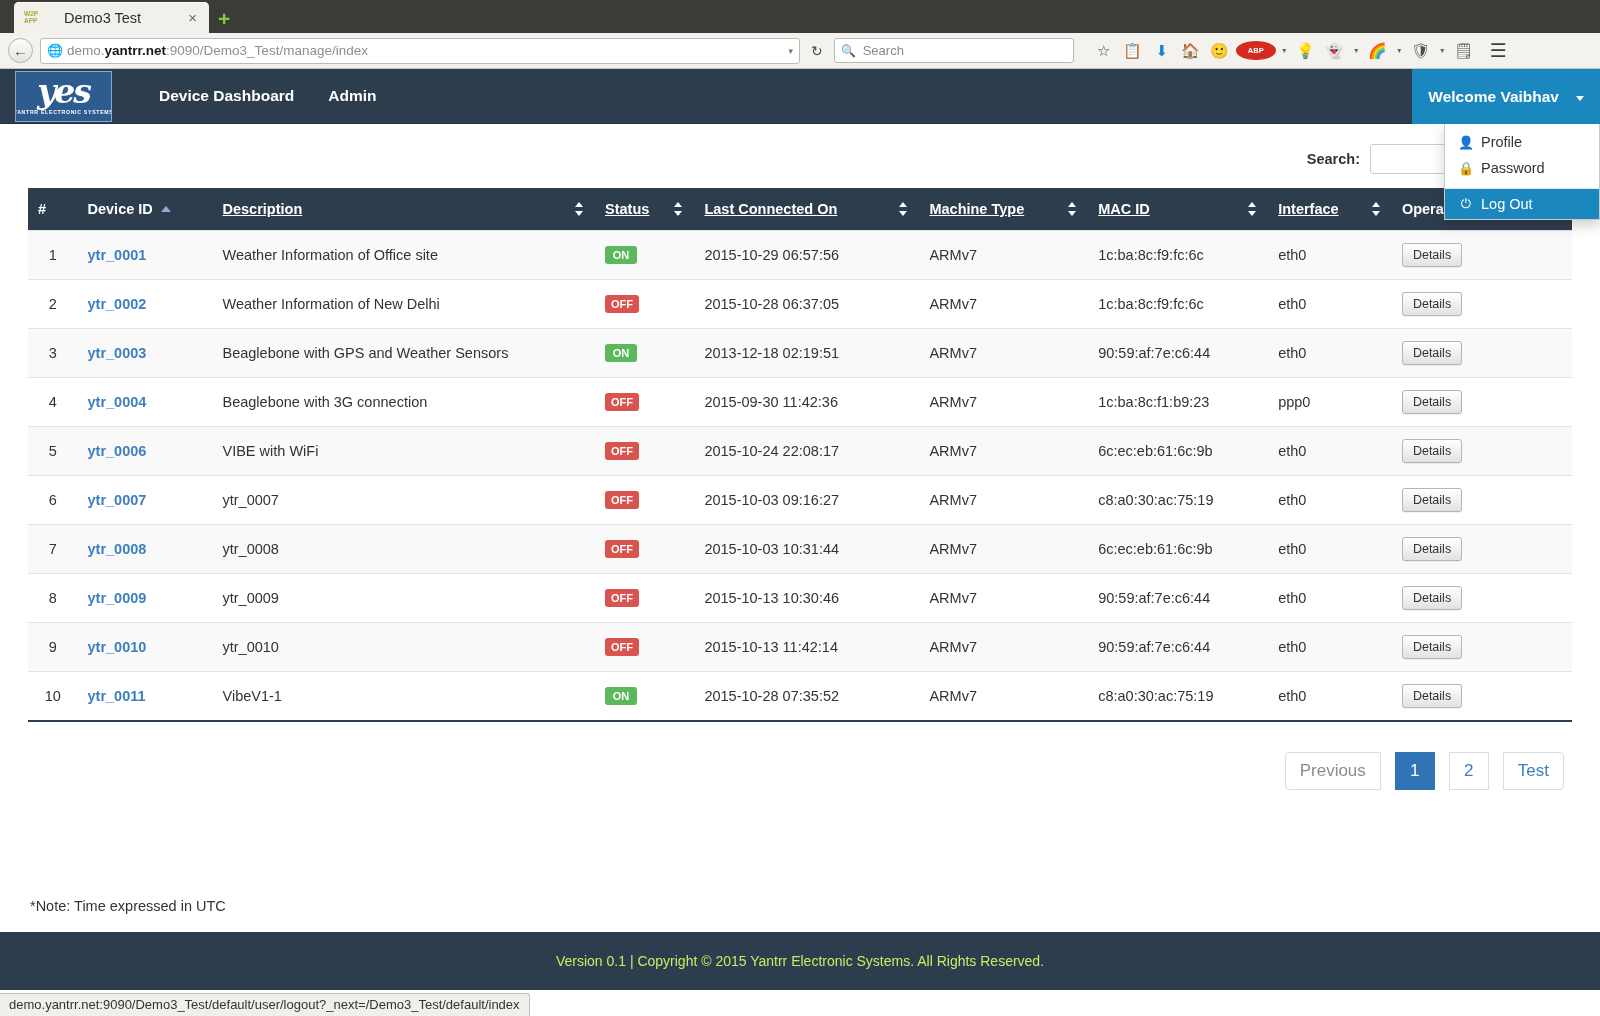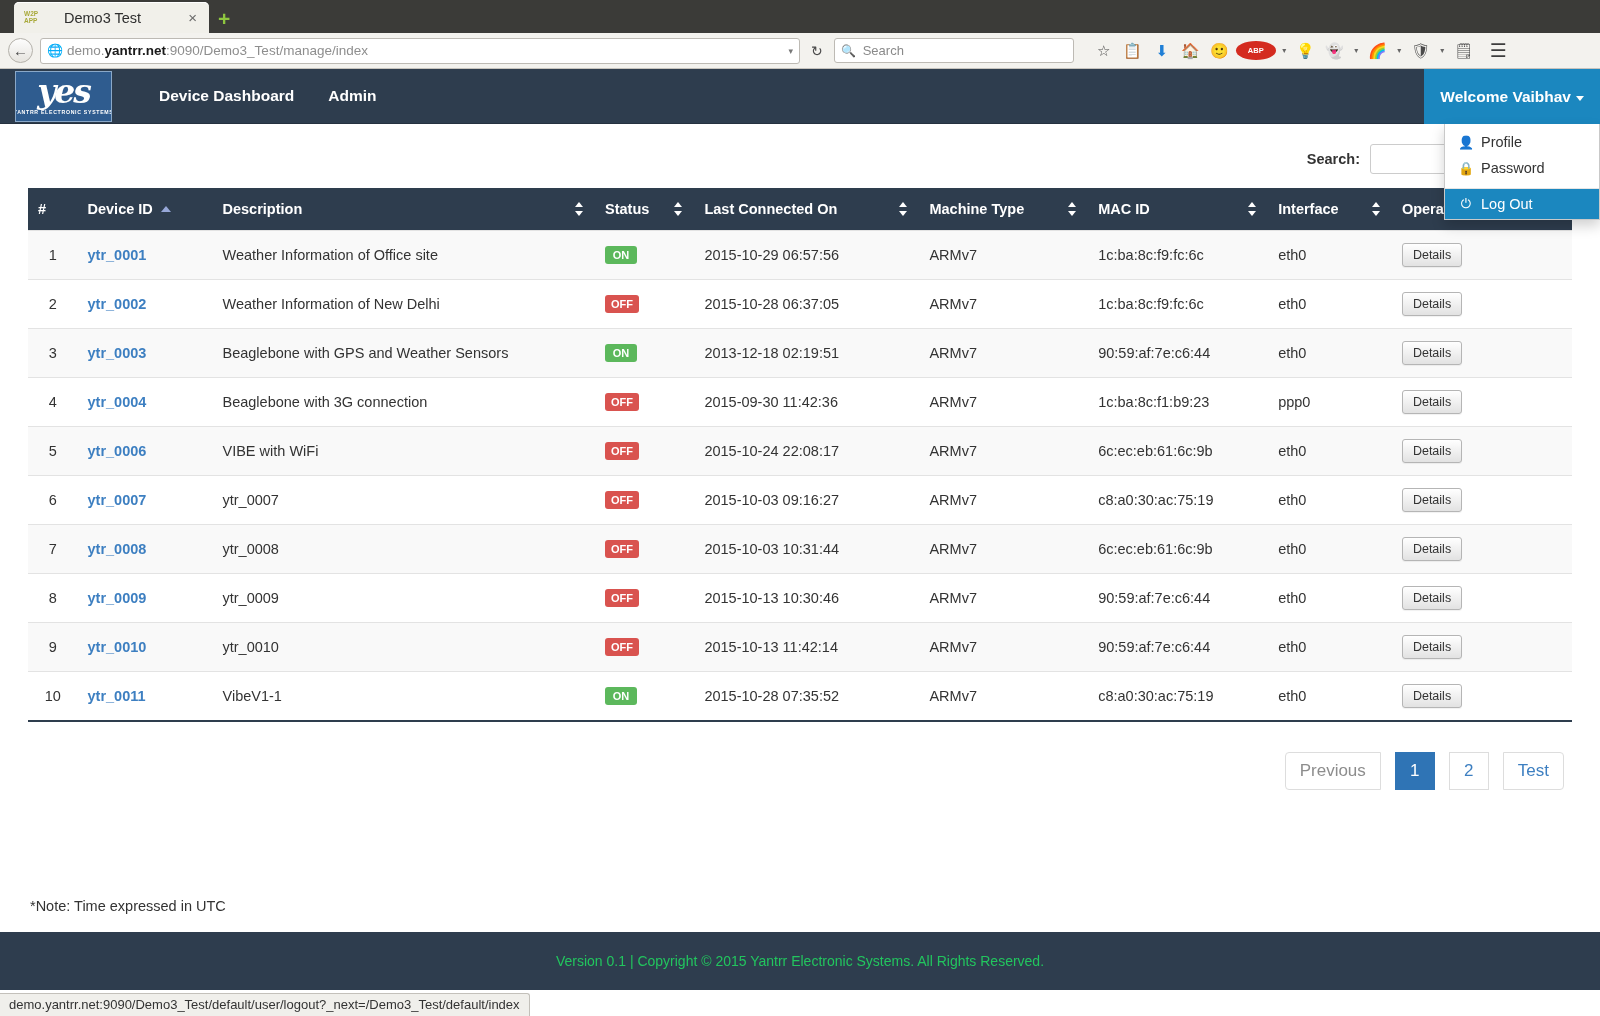--- a/index.html
+++ b/index.html
@@ -105,21 +105,21 @@
   .nav-links { display: flex; align-items: center; margin-left: 30px; gap: 0; }
   .nav-link {
     color: #ffffff; font-size: 15.5px; font-weight: bold;
     padding: 18px 17px; text-decoration: none; white-space: nowrap;
   }
 
   .welcome-btn {
     position: absolute; right: 0; top: 0;
     height: 55px; min-width: 155px;
     background: #1b87bf; color: #ffffff;
-    display: flex; align-items: center; justify-content: center; gap: 5px;
+    display: flex; align-items: center; justify-content: center; gap: 17px;
     font-size: 15.5px; font-weight: bold;
     padding: 0 16px;
   }
   .caret-down {
     width: 0; height: 0; border-left: 4.5px solid transparent;
     border-right: 4.5px solid transparent; border-top: 5px solid #ffffff;
     margin-top: 3px;
   }
 
   .user-dropdown {
@@ -182,21 +182,21 @@
     content: ""; position: absolute; left: 0;
     border-left: 4.5px solid transparent; border-right: 4.5px solid transparent;
   }
   .sort-both::before { top: 0px; border-bottom: 5px solid #ffffff; }
   .sort-both::after { bottom: 0px; border-top: 5px solid #ffffff; }
   .sort-asc {
     display: inline-block; width: 0; height: 0; margin-left: 8px;
     border-left: 5px solid transparent; border-right: 5px solid transparent;
     border-bottom: 6px solid #97a8d8; vertical-align: 2px;
   }
-  .th-inner { display: flex; align-items: center; }
+  .th-inner { display: flex; align-items: center; text-decoration: underline; }
   .th-spacer { flex: 1; min-width: 8px; }
 
   table.devices tbody td {
     padding: 12px 10px; font-size: 14.5px; color: #333333;
     border-top: 1px solid #e3e3e3; vertical-align: middle;
   }
   table.devices tbody tr:nth-child(odd) { background: #f9f9f9; }
   table.devices tbody tr:nth-child(even) { background: #ffffff; }
   td.num { text-align: center; color: #333; padding-left: 14px; }
   td.devid a { color: #3d7fc1; font-weight: bold; text-decoration: none; }
@@ -235,21 +235,21 @@
   .note {
     margin-top: 108px; margin-left: 2px;
     font-size: 14.5px; color: #333333;
   }
 
   
   .app-footer {
     position: absolute; left: 0; right: 0; bottom: 26px;
     height: 58px; background: #2e3d4e;
     display: flex; align-items: center; justify-content: center;
-    color: #22c55e; font-size: 14px;
+    color: #bef264; font-size: 14px;
   }
   .status-bar {
     position: absolute; left: 0; bottom: 0;
     background: #f0efeb; border: 1px solid #c3c0ba; border-left: none; border-bottom: none;
     padding: 3px 9px 4px 9px; font-size: 13px; color: #333333;
     max-width: 620px; white-space: nowrap; overflow: hidden;
     border-radius: 0 3px 0 0;
   }
 
   .cursor-arrow {

